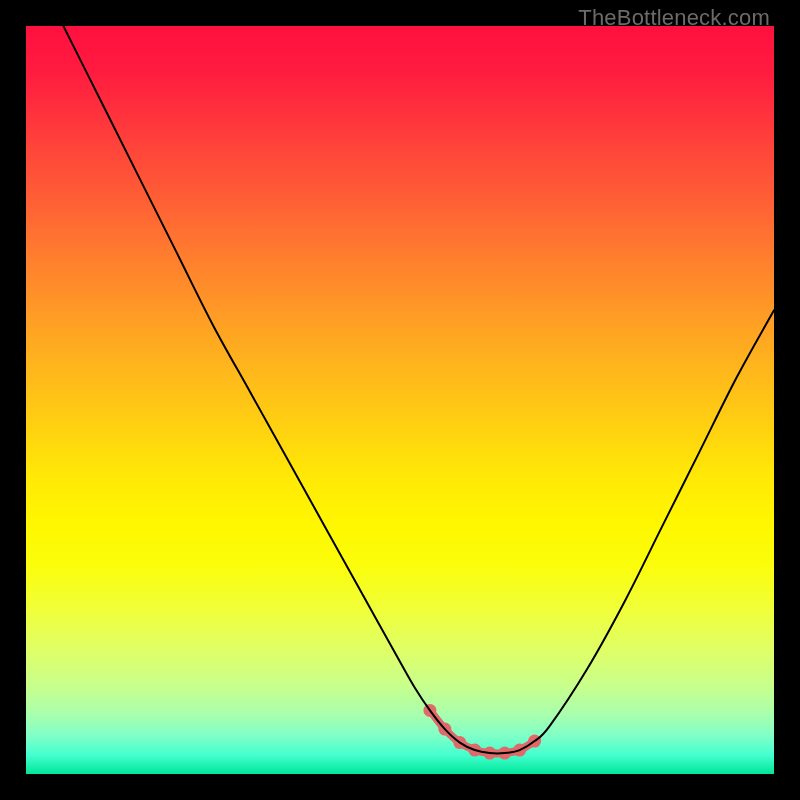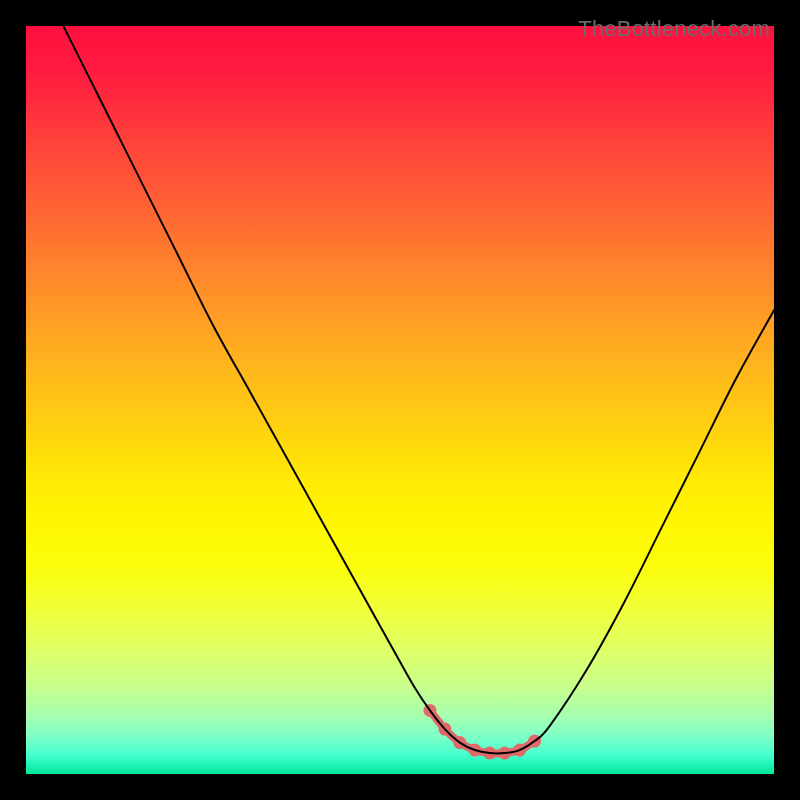--- a/index.html
+++ b/index.html
@@ -29,21 +29,21 @@
       #c9ff8a 88%,
       #a9ffad 92%,
       #7effc8 95%,
       #43ffce 97.5%,
       #00e69a 100%
     );
   }
 
   .watermark {
     position: absolute;
-    top: 16px;
+    top: 5px;
     right: 30px;
     color: #6b6b6b;
     font-size: 22px;
     font-weight: 500;
     letter-spacing: 0.2px;
   }
 
   svg.curve {
     position: absolute;
     left: 0;

